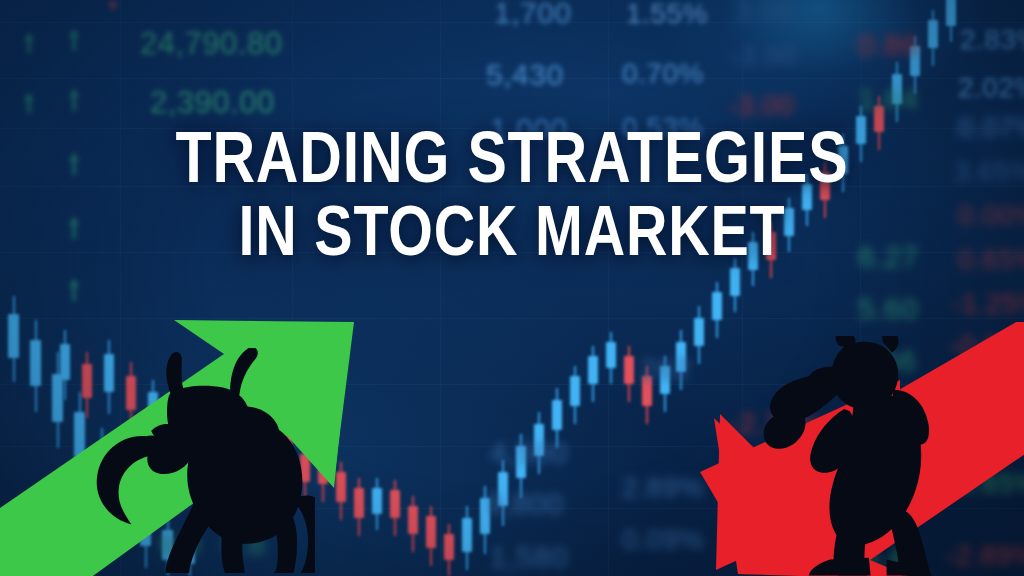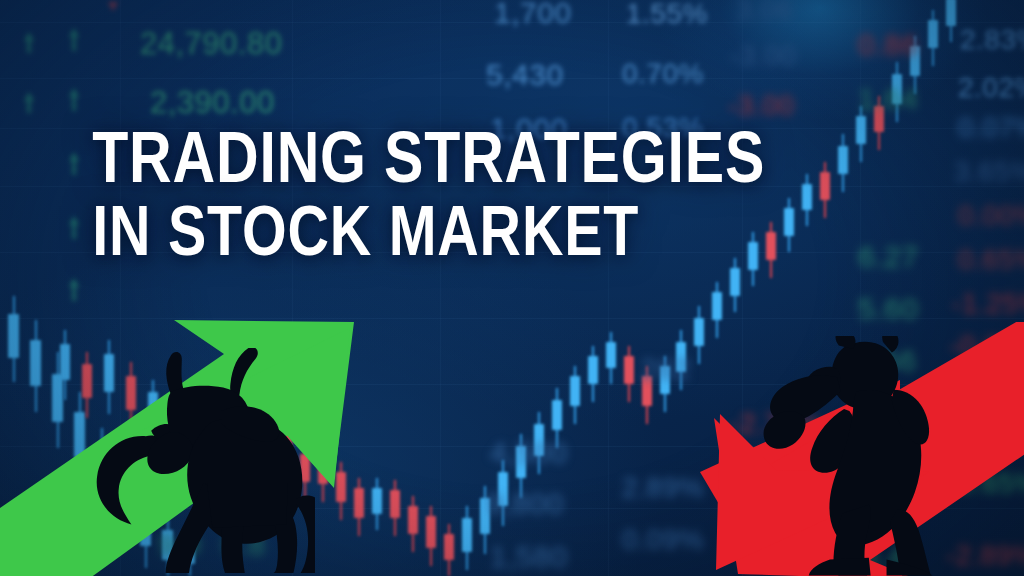--- a/index.html
+++ b/index.html
@@ -93,20 +93,21 @@
   .bigarrow { position: absolute; }
 
   
   .animal { position: absolute; }
 
   
   .title-wrap {
     position: absolute;
     left: 0; right: 0;
     top: 122px;
+    text-align: center;
     z-index: 40;
   }
   .title-line {
     display: block;
     color: #ffffff;
     font-family: "Liberation Sans", sans-serif;
     font-weight: 700;
     font-size: 72px;
     line-height: 0.99;
     letter-spacing: 1px;

